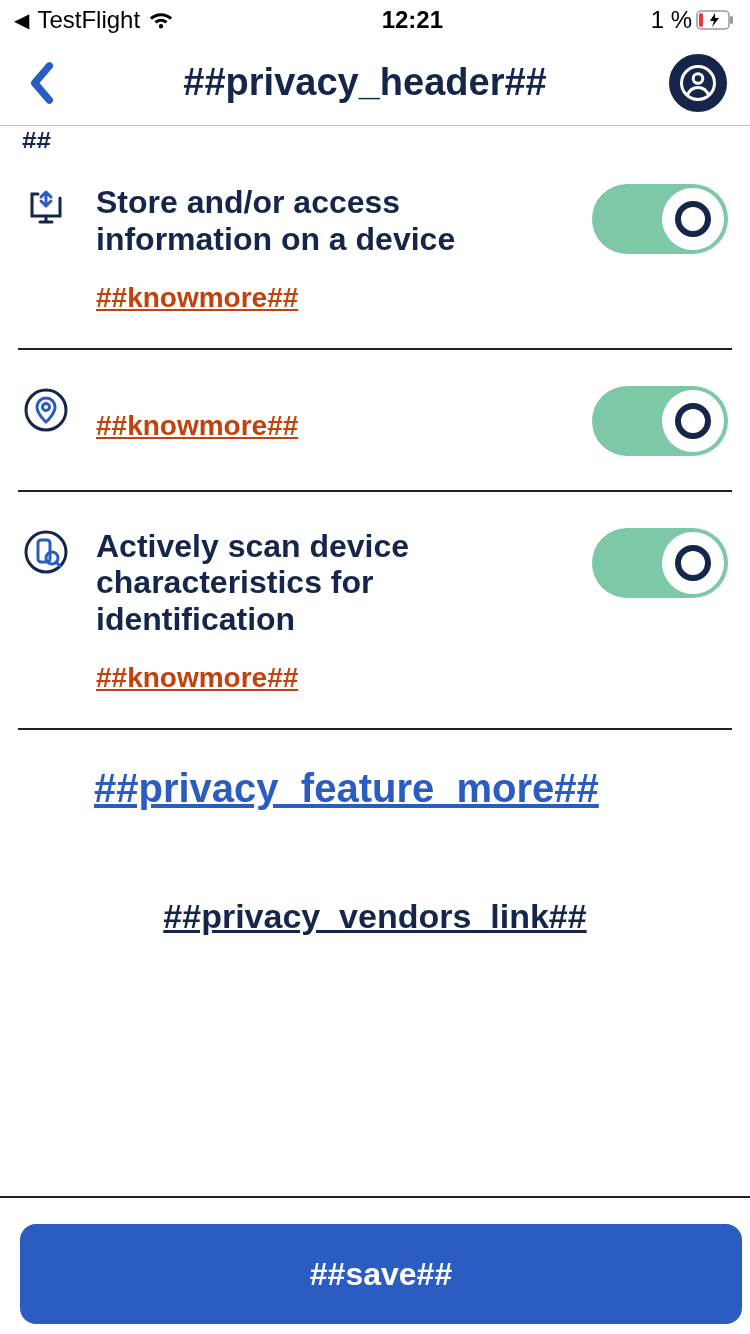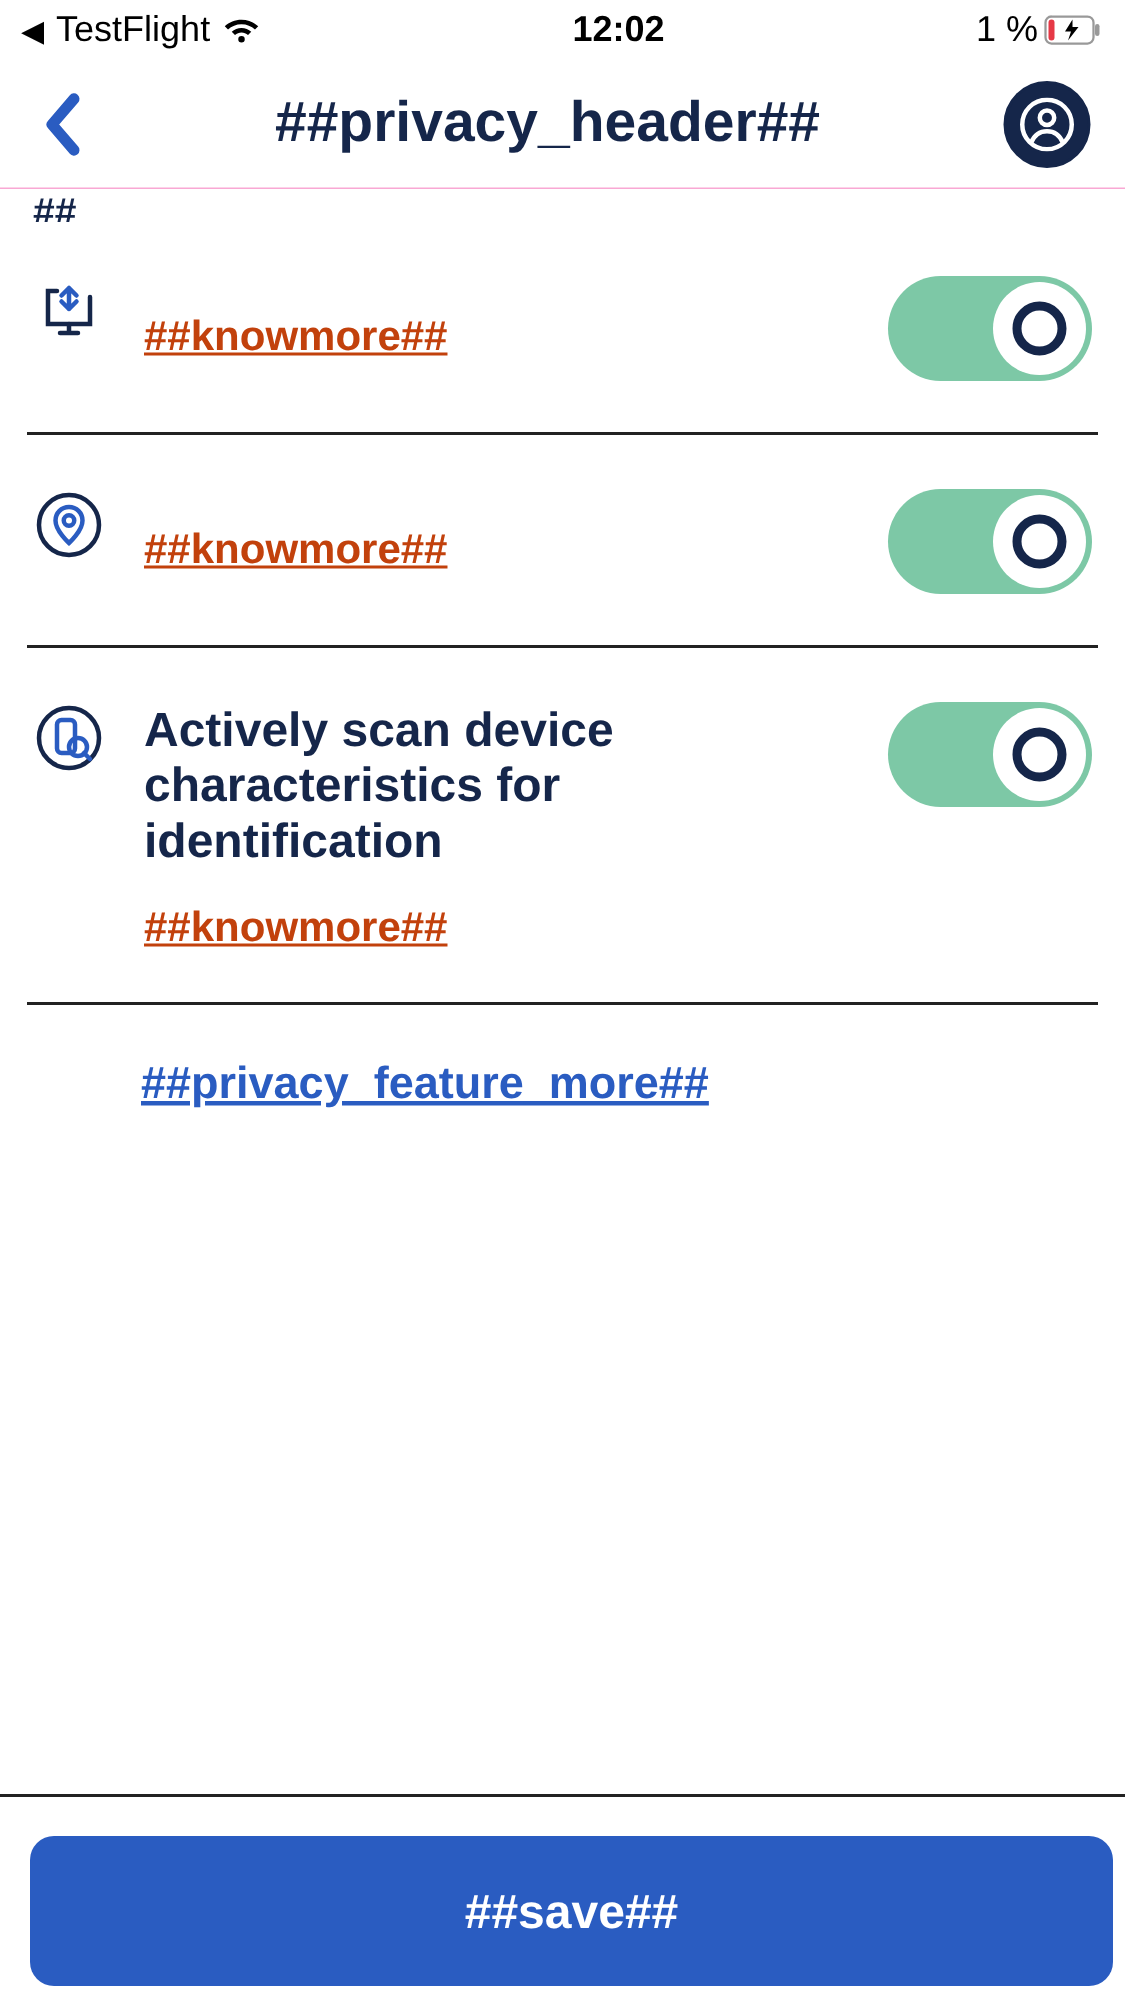--- a/index.html
+++ b/index.html
@@ -22,41 +22,41 @@
   .row:first-of-type { padding-top: 76px; }
   .row-icon { width: 48px; height: 48px; flex: 0 0 48px; display: flex; align-items: center; justify-content: center; }
   .row-icon svg { width: 48px; height: 48px; }
   .row-main { flex: 1; }
   .row-title { font-size: 32px; font-weight: 800; color: #15264a; line-height: 1.15; }
   .row-link { font-size: 28px; font-weight: 600; color: #c2410c; text-decoration: underline; margin-top: 24px; display: inline-block; text-align: center; }
   .toggle { flex: 0 0 136px; width: 136px; height: 70px; border-radius: 36px; background: #7dc8a6; position: relative; }
   .toggle-knob { position: absolute; top: 4px; right: 4px; width: 62px; height: 62px; border-radius: 50%; background: #fff; display: flex; align-items: center; justify-content: center; }
   .toggle-knob::after { content: ""; width: 24px; height: 24px; border: 6px solid #15264a; border-radius: 50%; }
   .feature-more { padding: 36px 0 0 76px; }
-  .feature-more a { font-size: 30px; font-weight: 600; color: #2a5cc1; text-decoration: underline; }
+  .feature-more a { font-size: 40px; font-weight: 600; color: #2a5cc1; text-decoration: underline; }
   .vendors-link { text-align: center; margin-top: 86px; }
   .vendors-link a { font-size: 34px; font-weight: 800; color: #15264a; text-decoration: underline; }
   .bottom-bar { position: absolute; bottom: 0; left: 0; width: 750px; border-top: 2px solid #222; padding: 26px 8px 10px 20px; margin-top: 39px; }
   .save-btn { width: 100%; height: 100px; border-radius: 16px; background: #2a5cc1; color: #fff; font-size: 32px; font-weight: 800; display: flex; align-items: center; justify-content: center; }
   .footer-text { text-align: center; color: #888; font-size: 22px; margin-top: 34px; }
 </style>
 </head>
 <body>
 
 <div class="status-bar">
   <div class="status-left">
     <span class="back-tri">◀</span>
     <span>TestFlight</span>
     <span class="wifi-icon">
       <svg viewBox="0 0 24 24">
           <path fill="#000" d="M12 18.5a2 2 0 100 4 2 2 0 000-4zm0-5c-2.3 0-4.4.9-6 2.4l2 2c1.1-1 2.5-1.6 4-1.6s2.9.6 4 1.6l2-2c-1.6-1.5-3.7-2.4-6-2.4zm0-5C8 8.5 4.4 10 1.7 12.5l2 2C5.9 12.5 8.8 11.3 12 11.3s6.1 1.2 8.3 3.2l2-2C19.6 10 16 8.5 12 8.5z"></path>
         </svg>
     </span>
   </div>
-  <div style="font-weight:600">12:02</div>
+  <div style="font-weight:600">12:21</div>
   <div class="status-right">
     <span>1 %</span>
     <span class="batt">
       <svg width="40" height="20" viewBox="0 0 40 20">
         <rect x="1" y="1" width="32" height="18" rx="4" fill="none" stroke="#999" stroke-width="1.5"></rect>
         <rect x="34" y="6" width="3" height="8" rx="1.5" fill="#999"></rect>
         <rect x="3" y="3" width="4" height="14" rx="2" fill="#e63946"></rect>
         <path d="M19 3 L14 11 L18 11 L16 17 L23 8 L19 8 Z" fill="#000"></path>
       </svg>
     </span>
@@ -84,20 +84,21 @@
 
   <div class="row">
     <div class="row-icon">
       <svg viewBox="0 0 48 48">
           <path d="M10 10h28v22H10z" fill="none" stroke="#15264a" stroke-width="3" stroke-dasharray="6 26 100" stroke-linecap="round"></path>
           <path d="M18 38h12M24 32v6" stroke="#15264a" stroke-width="3" stroke-linecap="round"></path>
           <path d="M24 8v14M19 13l5-5 5 5M19 17l5 5 5-5" fill="none" stroke="#2a5cc1" stroke-width="3" stroke-linecap="round" stroke-linejoin="round"></path>
         </svg>
     </div>
     <div class="row-main">
+      <div class="row-title">Store and/or access information on a device</div>
       <a class="row-link">##knowmore##</a>
     </div>
     <div class="toggle">
         <div class="toggle-knob"></div>
       </div>
   </div>
 
   <div class="row">
     <div class="row-icon">
       <svg viewBox="0 0 48 48">
@@ -129,17 +130,20 @@
     </div>
     <div class="toggle">
         <div class="toggle-knob"></div>
       </div>
   </div>
 
   <div class="feature-more">
     <a>##privacy_feature_more##</a>
   </div>
 
+  <div class="vendors-link">
+    <a>##privacy_vendors_link##</a>
+  </div>
 </div>
 
 <div class="bottom-bar">
   <div class="save-btn">##save##</div>
 </div>
 
 </body></html>

